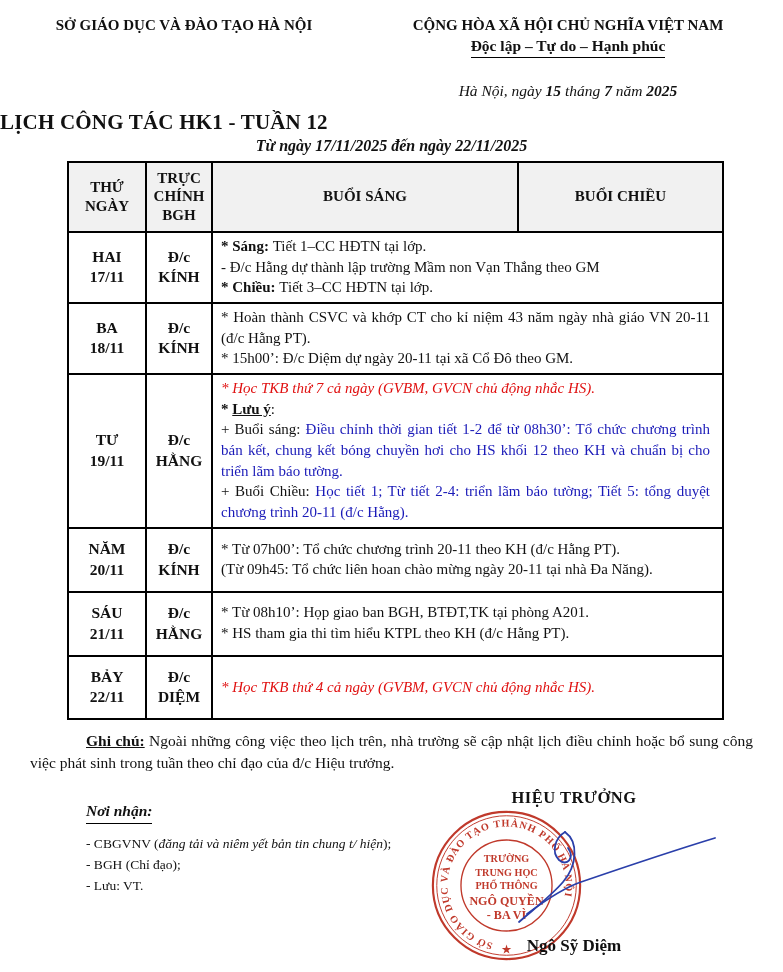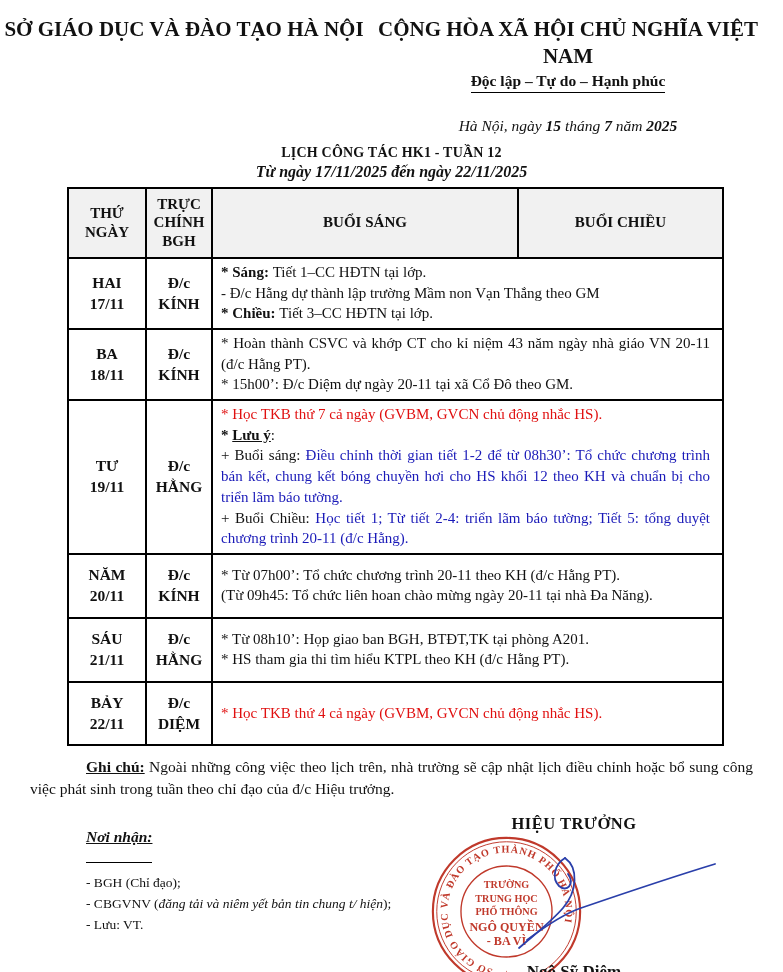--- a/index.html
+++ b/index.html
@@ -6,50 +6,50 @@
   body {
     width:783px; height:972px; background:#ffffff; color:#111;
     font-family:"Liberation Serif", serif;
   }
   .page { position:relative; width:783px; height:972px; overflow:hidden; }
 
   
   .header-row { display:flex; padding-top:16px; }
   .header-left { width:368px; text-align:center; }
   .header-right { width:400px; text-align:center; }
-  .hline { font-weight:bold; font-size:21px; line-height:1.3; }
+  .hline { font-weight:bold; font-size:15px; line-height:1.3; }
   .hline2 { font-weight:bold; font-size:15.5px; line-height:1.3; }
   .u-block { display:inline-block; border-bottom:1.5px solid #000; padding-bottom:1px; }
   .date-line { margin-top:24px; font-size:15.5px; }
 
   
-  .title { text-align:center; margin-top:10px; font-weight:bold; font-size:14px; letter-spacing:.2px; }
+  .title { text-align:left; margin-top:10px; font-weight:bold; font-size:21px; letter-spacing:.2px; }
   .subtitle { text-align:center; font-weight:bold; font-style:italic; font-size:16px; margin-top:2px; }
 
   
   table.schedule { border-collapse:collapse; margin:6px 0 0 67px; width:655px; table-layout:fixed; }
   table.schedule th, table.schedule td { border:2px solid #000; vertical-align:middle; }
   table.schedule th { font-size:15px; font-weight:bold; text-align:center; padding:6px 2px; line-height:1.25; background:#f1f1f1; }
   td.day-cell, td.duty-cell { text-align:center; font-weight:bold; font-size:15.5px; line-height:1.35; padding:10px 1px; }
   td.content-cell { padding:3px 12px 4px 8px; font-size:15px; line-height:1.38; vertical-align:middle; }
   td.content-cell p { text-align:justify; }
   .b { font-weight:bold; }
   .i { font-style:italic; }
   .u { text-decoration:underline; }
-  .c-red { color:#e01010; }
+  .c-red { color:#e01010;font-style:italic; }
   .c-blue { color:#1a1ab8; }
 
   
   .note { margin:10px 30px 0 30px; font-size:15.5px; line-height:1.4; text-align:justify; text-indent:56px; }
   .note .label { font-weight:bold; text-decoration:underline; }
 
   
   .bottom { position:relative; height:300px; margin-top:14px; }
   .recipients { position:absolute; left:86px; top:14px; }
-  .recipients .label { font-weight:bold; font-style:italic; font-size:15.5px; border-bottom:1.5px solid #000; display:inline-block; padding-bottom:16px;text-decoration:underline; }
+  .recipients .label { font-weight:bold; font-style:italic; font-size:15.5px; border-bottom:1.5px solid #000; display:inline-block; padding-bottom:3px; }
   .recipients ul { list-style:none; margin-top:10px; font-size:13.5px; line-height:1.55; }
   .sig-block { position:absolute; left:424px; top:0; width:300px; }
   .sig-title { text-align:center; font-weight:bold; font-size:16.5px; letter-spacing:.5px; }
   .stamp-wrap { position:absolute; left:5px; top:20px; width:155px; height:155px; }
   .sig-stroke { position:absolute; left:45px; top:36px; width:255px; height:115px; pointer-events:none; }
   .sig-name { position:absolute; left:0; top:148px; width:300px; text-align:center; font-weight:bold; font-size:17px; }
 </style>
 </head>
 <body>
 
@@ -173,22 +173,22 @@
         </tr>
       </tbody>
   </table>
 
   <p class="note"><span class="label">Ghi chú:</span><span> Ngoài những công việc theo lịch trên, nhà trường sẽ cập nhật lịch điều chỉnh hoặc bổ sung công việc phát sinh trong tuần theo chỉ đạo của đ/c Hiệu trưởng.</span></p>
 
   <div class="bottom">
     <div class="recipients">
       <span class="label">Nơi nhận:</span>
       <ul id="recipients-list">
+          <li><span>- CBGVNV (</span><span class="i">đăng tải và niêm yết bản tin chung t/ hiện</span><span>);</span></li>
           <li><span>- BGH (Chỉ đạo);</span></li>
-          <li><span>- CBGVNV (</span><span class="i">đăng tải và niêm yết bản tin chung t/ hiện</span><span>);</span></li>
           <li><span>- Lưu: VT.</span></li>
         </ul>
     </div>
 
     <div class="sig-block">
       <div class="sig-title">HIỆU TRƯỞNG</div>
 
       <div class="stamp-wrap">
         <svg width="155" height="155" viewBox="0 0 160 160">
           <g fill="none" stroke="#c0392b">

